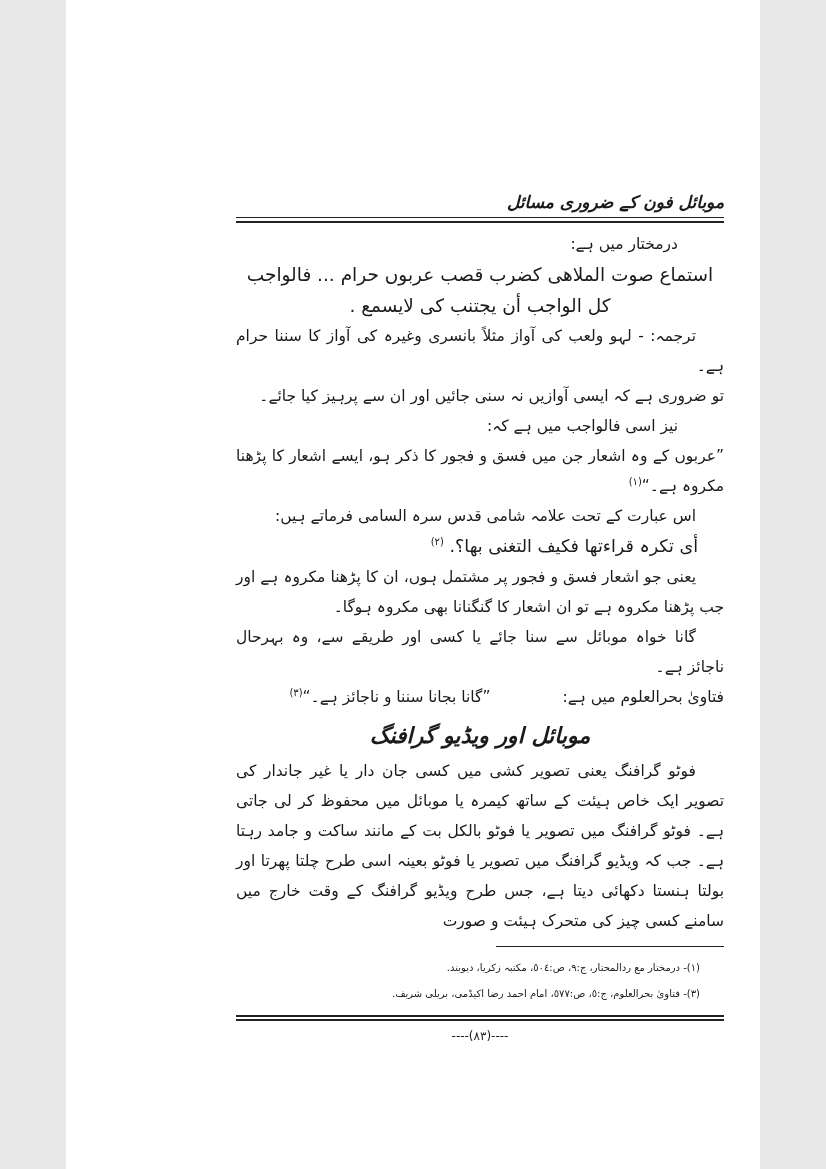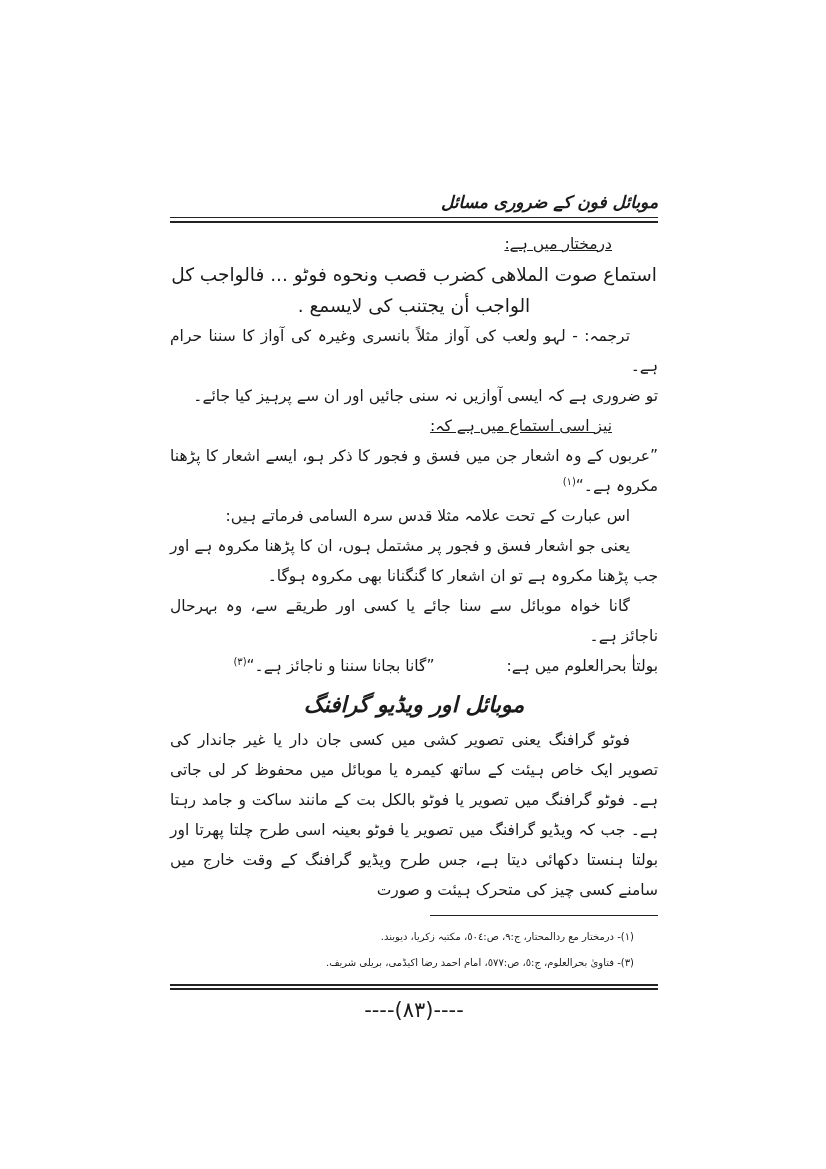--- a/index.html
+++ b/index.html
@@ -1,20 +1,20 @@
 <!DOCTYPE html>
 <html lang="ur" dir="rtl"><head>
 <meta charset="utf-8">
 <style>
   * { margin: 0; padding: 0; box-sizing: border-box; }
   html, body { background: #e8e8e8; }
   body { font-family: "DejaVu Sans", sans-serif; }
   .page {
     position: relative;
-    width: 826px;
+    width: 694px;
     height: 1169px;
     margin: 0 auto;
     background: #ffffff;
     color: #1b1b1b;
     direction: rtl;
     overflow: hidden;
   }
   .content {
     position: absolute;
     top: 192px;
@@ -36,21 +36,21 @@
     height: 6px;
   }
   .body-text { margin-top: 6px; }
   p.u {
     font-size: 15.5px;
     line-height: 30px;
     text-align: justify;
     text-align-last: right;
   }
   p.indent1 { text-indent: 28px; }
-  p.indent2 { text-indent: 46px; text-decoration: underline; }
+  p.indent2 { text-indent: 46px; }
   p.arabic {
     font-size: 18.5px;
     line-height: 31px;
     text-align: center;
     letter-spacing: 0.3px;
   }
   p.arabic-inline {
     font-size: 17.5px;
     line-height: 31px;
     text-align: right;
@@ -92,46 +92,47 @@
   }
   .bottom-rule {
     margin-top: 8px;
     border-top: 2.4px solid #222;
     border-bottom: 2.4px solid #222;
     height: 6px;
   }
   .page-number {
     margin-top: 8px;
     text-align: center;
-    font-size: 21px;
+    font-size: 12px;
     direction: ltr;
     letter-spacing: 1px;
   }
 </style>
 </head>
 <body>
 
 <div class="page">
   <div class="content">
 
     <div class="header-title">موبائل فون کے ضروری مسائل</div>
     <div class="double-rule"></div>
 
     <div class="body-text">
       <p class="u indent2">درمختار میں ہے:</p>
-      <p class="arabic">استماع صوت الملاهى كضرب قصب ونحوه فوٹو ... فالواجب كل الواجب أن يجتنب كى لايسمع .</p>
+      <p class="arabic">استماع صوت الملاهى كضرب قصب عربوں حرام ... فالواجب كل الواجب أن يجتنب كى لايسمع .</p>
       <p class="u indent1">ترجمہ: - لہو ولعب کی آواز مثلاً بانسری وغیرہ کی آواز کا سننا حرام ہے۔</p>
       <p class="u">تو ضروری ہے کہ ایسی آوازیں نہ سنی جائیں اور ان سے پرہیز کیا جائے۔</p>
-      <p class="u indent2">نیز اسی استماع میں ہے کہ:</p>
+      <p class="u indent2">نیز اسی فالواجب میں ہے کہ:</p>
       <p class="u"><span>”عربوں کے وہ اشعار جن میں فسق و فجور کا ذکر ہو، ایسے اشعار کا پڑھنا مکروہ ہے۔“</span><sup class="fn-marker">(۱)</sup></p>
-      <p class="u indent1">اس عبارت کے تحت علامہ مثلا قدس سرہ السامی فرماتے ہیں:</p>
+      <p class="u indent1">اس عبارت کے تحت علامہ شامی قدس سرہ السامی فرماتے ہیں:</p>
+      <p class="arabic-inline"><span>أی تکرہ قراءتها فکیف التغنی بها؟.</span> <sup class="fn-marker">(۲)</sup></p>
       <p class="u indent1">یعنی جو اشعار فسق و فجور پر مشتمل ہوں، ان کا پڑھنا مکروہ ہے اور جب پڑھنا مکروہ ہے تو ان اشعار کا گنگنانا بھی مکروہ ہوگا۔</p>
       <p class="u indent1">گانا خواہ موبائل سے سنا جائے یا کسی اور طریقے سے، وہ بہرحال ناجائز ہے۔</p>
       <div class="split-line">
-        <span>بولتاٰ بحرالعلوم میں ہے:</span>
+        <span>فتاویٰ بحرالعلوم میں ہے:</span>
         <span><span>”گانا بجانا سننا و ناجائز ہے۔“</span><sup class="fn-marker">(۳)</sup></span>
       </div>
       <div class="section-heading">موبائل اور ویڈیو گرافنگ</div>
       <p class="u indent1">فوٹو گرافنگ یعنی تصویر کشی میں کسی جان دار یا غیر جاندار کی تصویر ایک خاص ہیئت کے ساتھ کیمرہ یا موبائل میں محفوظ کر لی جاتی ہے۔ فوٹو گرافنگ میں تصویر یا فوٹو بالکل بت کے مانند ساکت و جامد رہتا ہے۔ جب کہ ویڈیو گرافنگ میں تصویر یا فوٹو بعینہ اسی طرح چلتا پھرتا اور بولتا ہنستا دکھائی دیتا ہے، جس طرح ویڈیو گرافنگ کے وقت خارج میں سامنے کسی چیز کی متحرک ہیئت و صورت</p>
     </div>
 
     <div class="footnote-rule"></div>
 
     <div class="footnotes">
       <p>(۱)- درمختار مع ردالمحتار، ج:۹، ص:٥٠٤، مکتبہ زکریا، دیوبند.</p>

